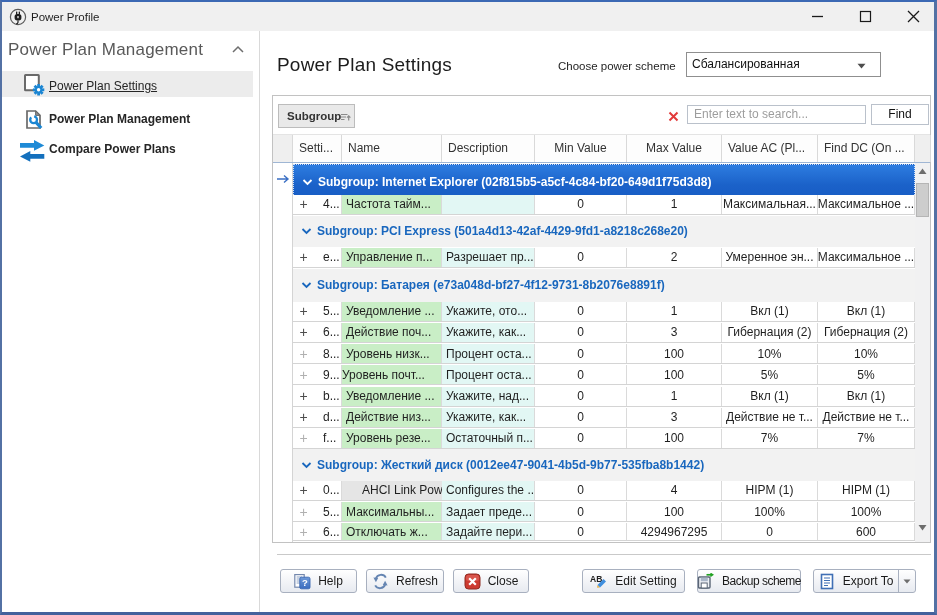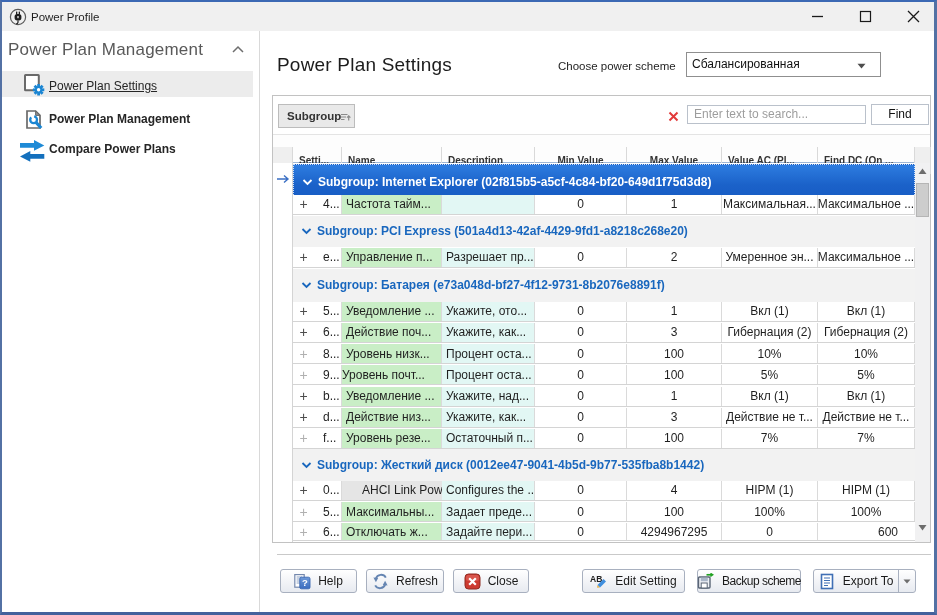--- a/index.html
+++ b/index.html
@@ -11,21 +11,21 @@
 .sidebar{position:absolute;left:0;top:29px;width:258px;height:581px;background:#fff;border-right:1px solid #d9d9d9}
 .navhdr{position:absolute;left:6px;top:9px;font-size:17px;color:#595959;letter-spacing:.2px}
 .navsel{position:absolute;left:0;top:40px;width:251px;height:26px;background:#ececec}
 .navtxt{font-size:12px;color:#262626}
 .main{position:absolute;left:258px;top:29px;width:674px;height:581px;background:#fff}
 .h1{position:absolute;left:17px;top:23px;font-size:19px;color:#1c1c1c;letter-spacing:.2px}
 .grid{position:absolute;left:12px;top:64px;width:659px;height:448px;border:1px solid #c2c2c2;background:#fff}
 .chip{position:absolute;left:5px;top:8px;width:77px;height:24px;border:1px solid #bcbcbc;background:#e9e9e9;
  font-size:11.5px;font-weight:bold;color:#333;line-height:22px;padding-left:8px}
 .sbox{position:absolute;border:1px solid #bac1cb;background:#fff;font-size:12px}
-.hcell{position:absolute;top:12px;height:27px;line-height:27px;font-size:10px;font-weight:bold;color:#333;
+.hcell{position:absolute;top:0;height:27px;line-height:27px;font-size:12px;font-weight:normal;color:#333;
  border-right:1px solid #d9d9d9;white-space:nowrap;overflow:hidden}
 .grow{position:absolute;left:20px;width:622px;background:#f2f2f2;font-size:12px;font-weight:bold;color:#1967be;
  white-space:nowrap;overflow:hidden}
 .grow .t{position:absolute;left:24px;top:50%;margin-top:-7px}
 .gsel{background:linear-gradient(180deg,#2d7ce0 0%,#1b62c9 60%,#175cc4 100%);color:#fff;border:1px dotted #cfe0f8}
 .drow{position:absolute;left:20px;width:622px;background:#fff}
 .cell{position:absolute;top:0;height:100%;border-right:1px solid #dadada;white-space:nowrap;overflow:hidden;
  font-size:12px;color:#1f1f1f;display:flex;align-items:center}
 .cc{justify-content:center}
 .plus{position:absolute;left:4px;top:50%;margin-top:-8px;width:13px;height:16px;font-size:14px;color:#4d4d4d;text-align:center}
@@ -281,21 +281,21 @@
 <div class="drow" style="top:360.3px;height:17.7px;border-bottom:1px solid #d4d4d4">
 <div class="plus plusl">+</div>
 <div class="cell" style="left:0px;width:49px;">
               <span style="position:absolute;left:30px">6...</span>
             </div>
 <div class="cell" style="left:49px;width:100px;background:#c9eec6;padding-left:4px">Отключать ж...</div>
 <div class="cell" style="left:149px;width:93px;background:#e2f7f4;padding-left:4px">Задайте пери...</div>
 <div class="cell cc" style="left:242px;width:92px;">0</div>
 <div class="cell cc" style="left:334px;width:95px;">4294967295</div>
 <div class="cell cc" style="left:429px;width:96px;">0</div>
-<div class="cell cc" style="left:547px;width:97px;">600</div>
+<div class="cell cc" style="left:525px;width:97px;">600</div>
 </div>
 <div class="abs" style="left:642px;top:0;width:15px;height:379px;background:#f1f1f2"></div>
 <svg class="abs" style="left:645px;top:5px" width="9" height="7" viewBox="0 0 9 7">
             <path d="M4.5 0.5 L8.5 6 L0.5 6 Z" fill="#6d6d6d"></path>
           </svg>
 <div class="abs" style="left:643px;top:20px;width:13px;height:34px;background:#cdcdcd;border:1px solid #b5b5b5"></div>
 <svg class="abs" style="left:645px;top:361px" width="9" height="7" viewBox="0 0 9 7">
             <path d="M4.5 6.5 L8.5 1 L0.5 1 Z" fill="#6d6d6d"></path>
           </svg>
 </div>

